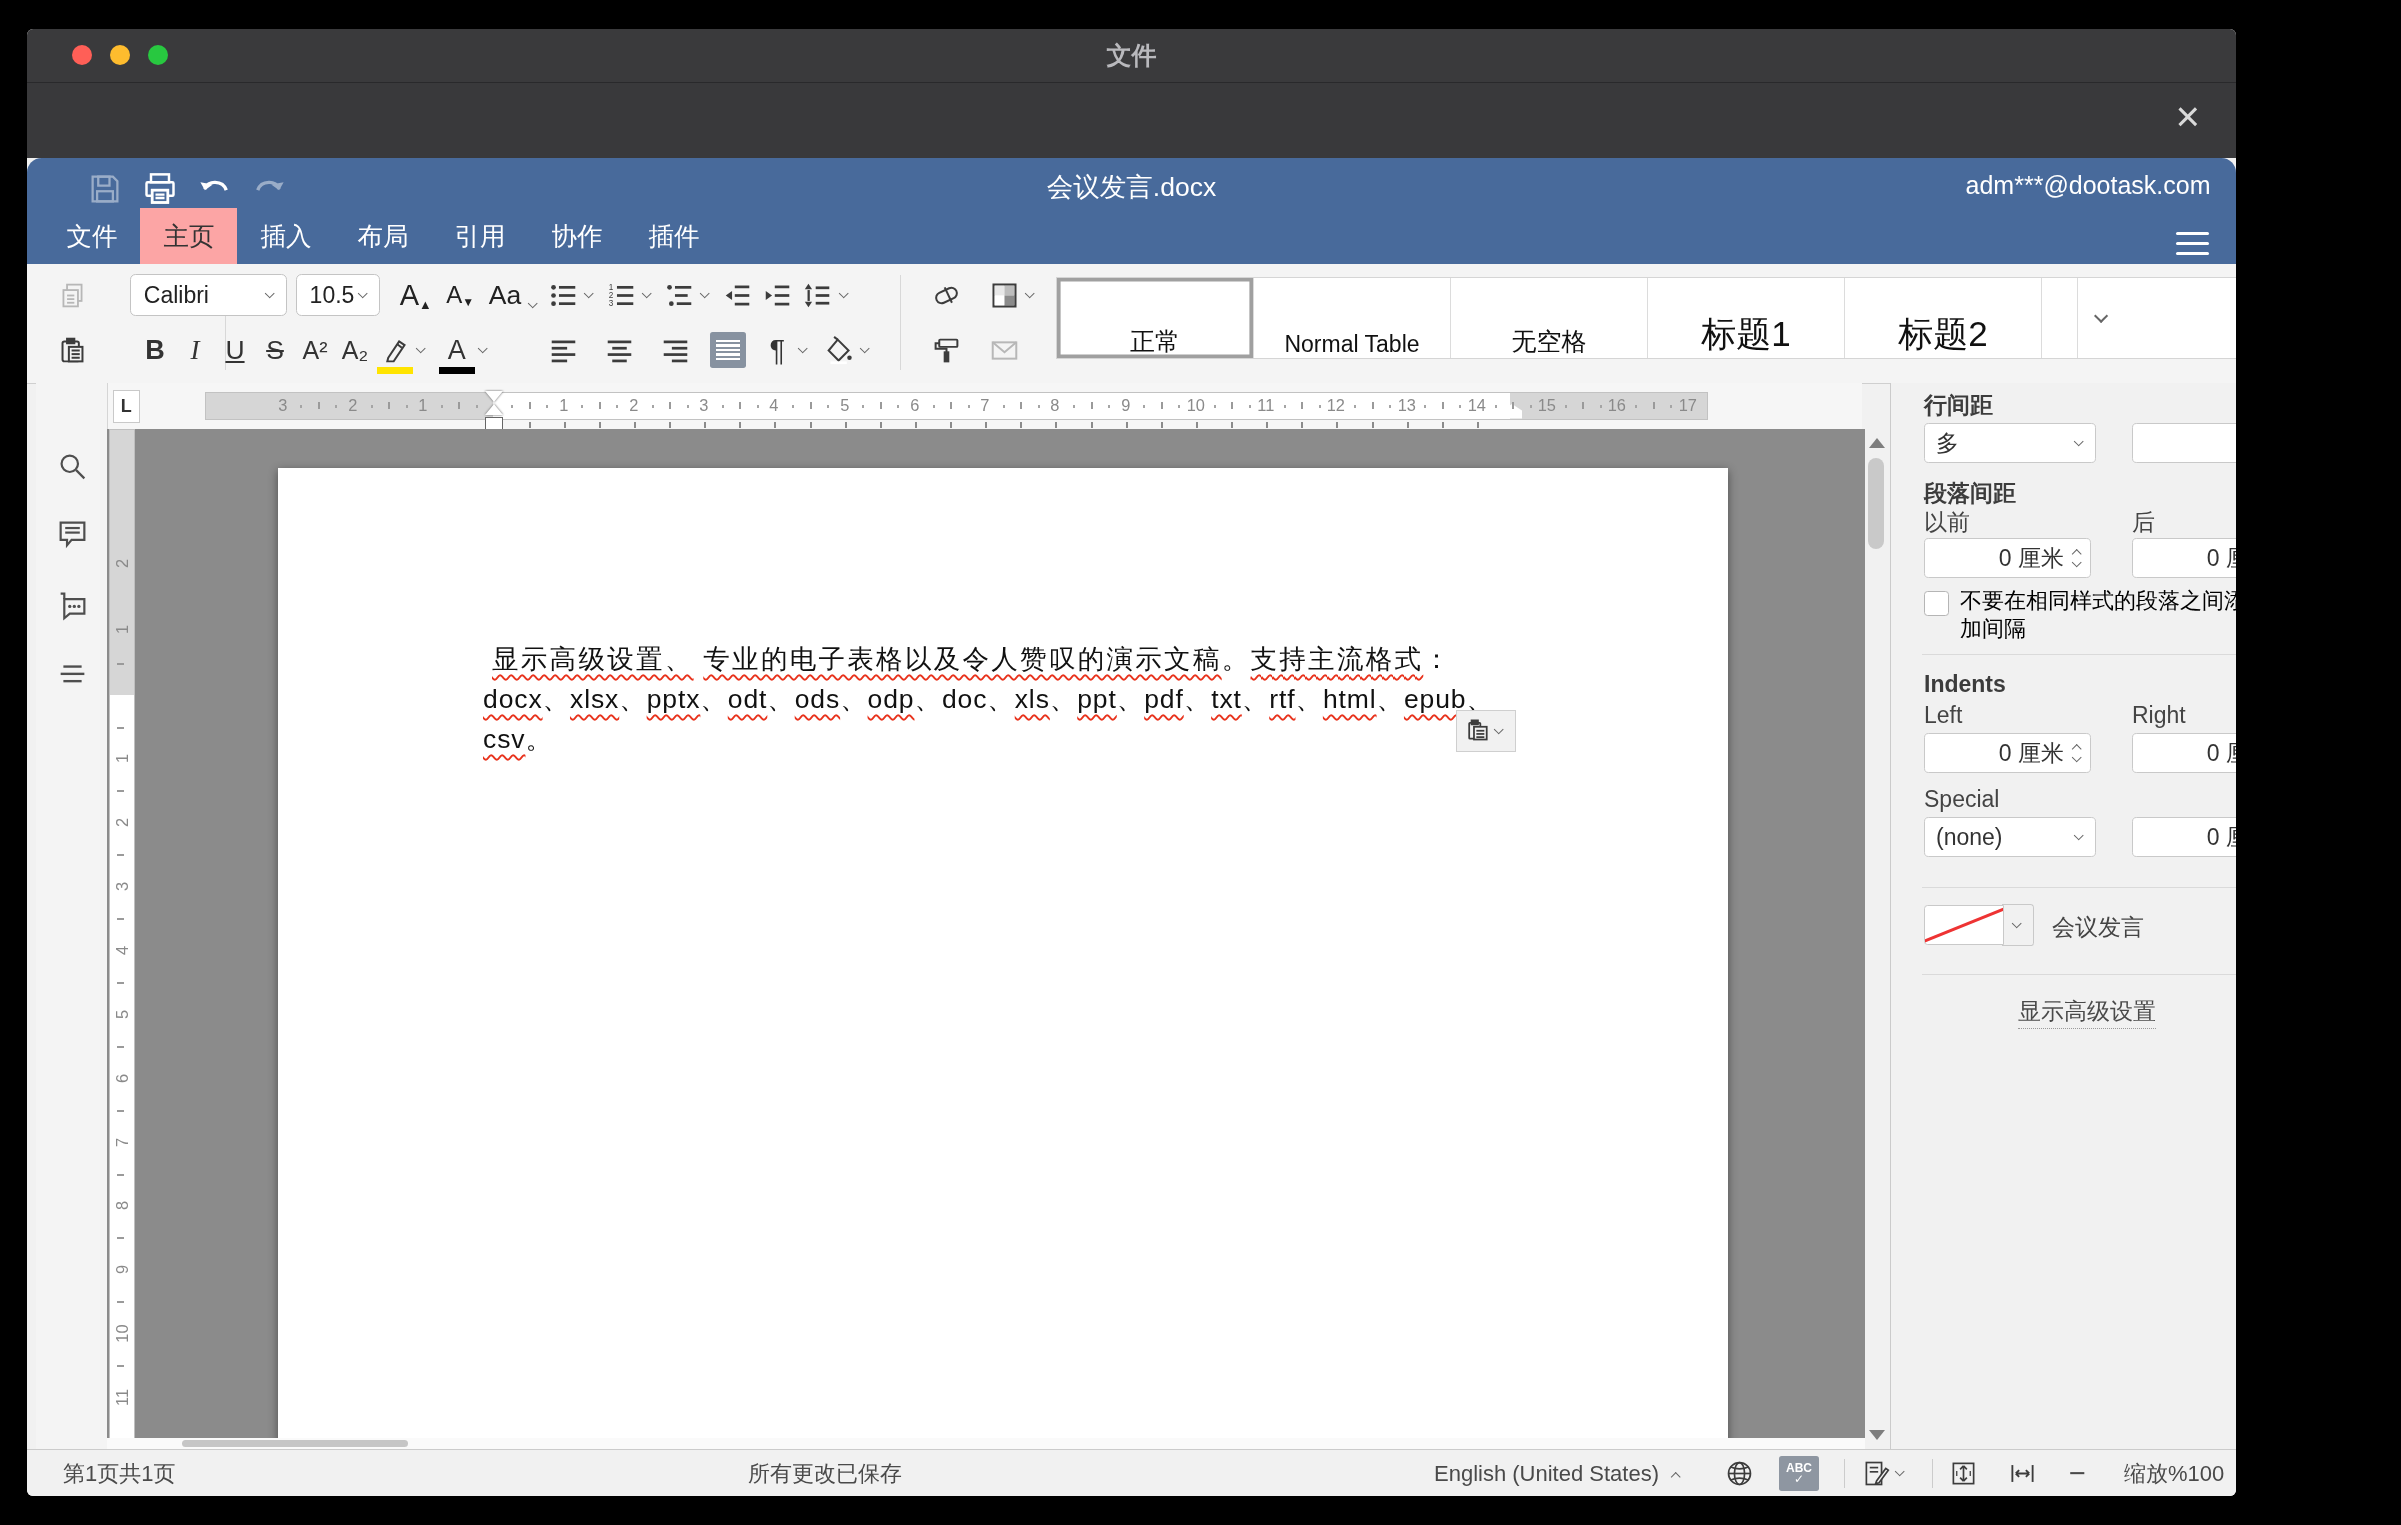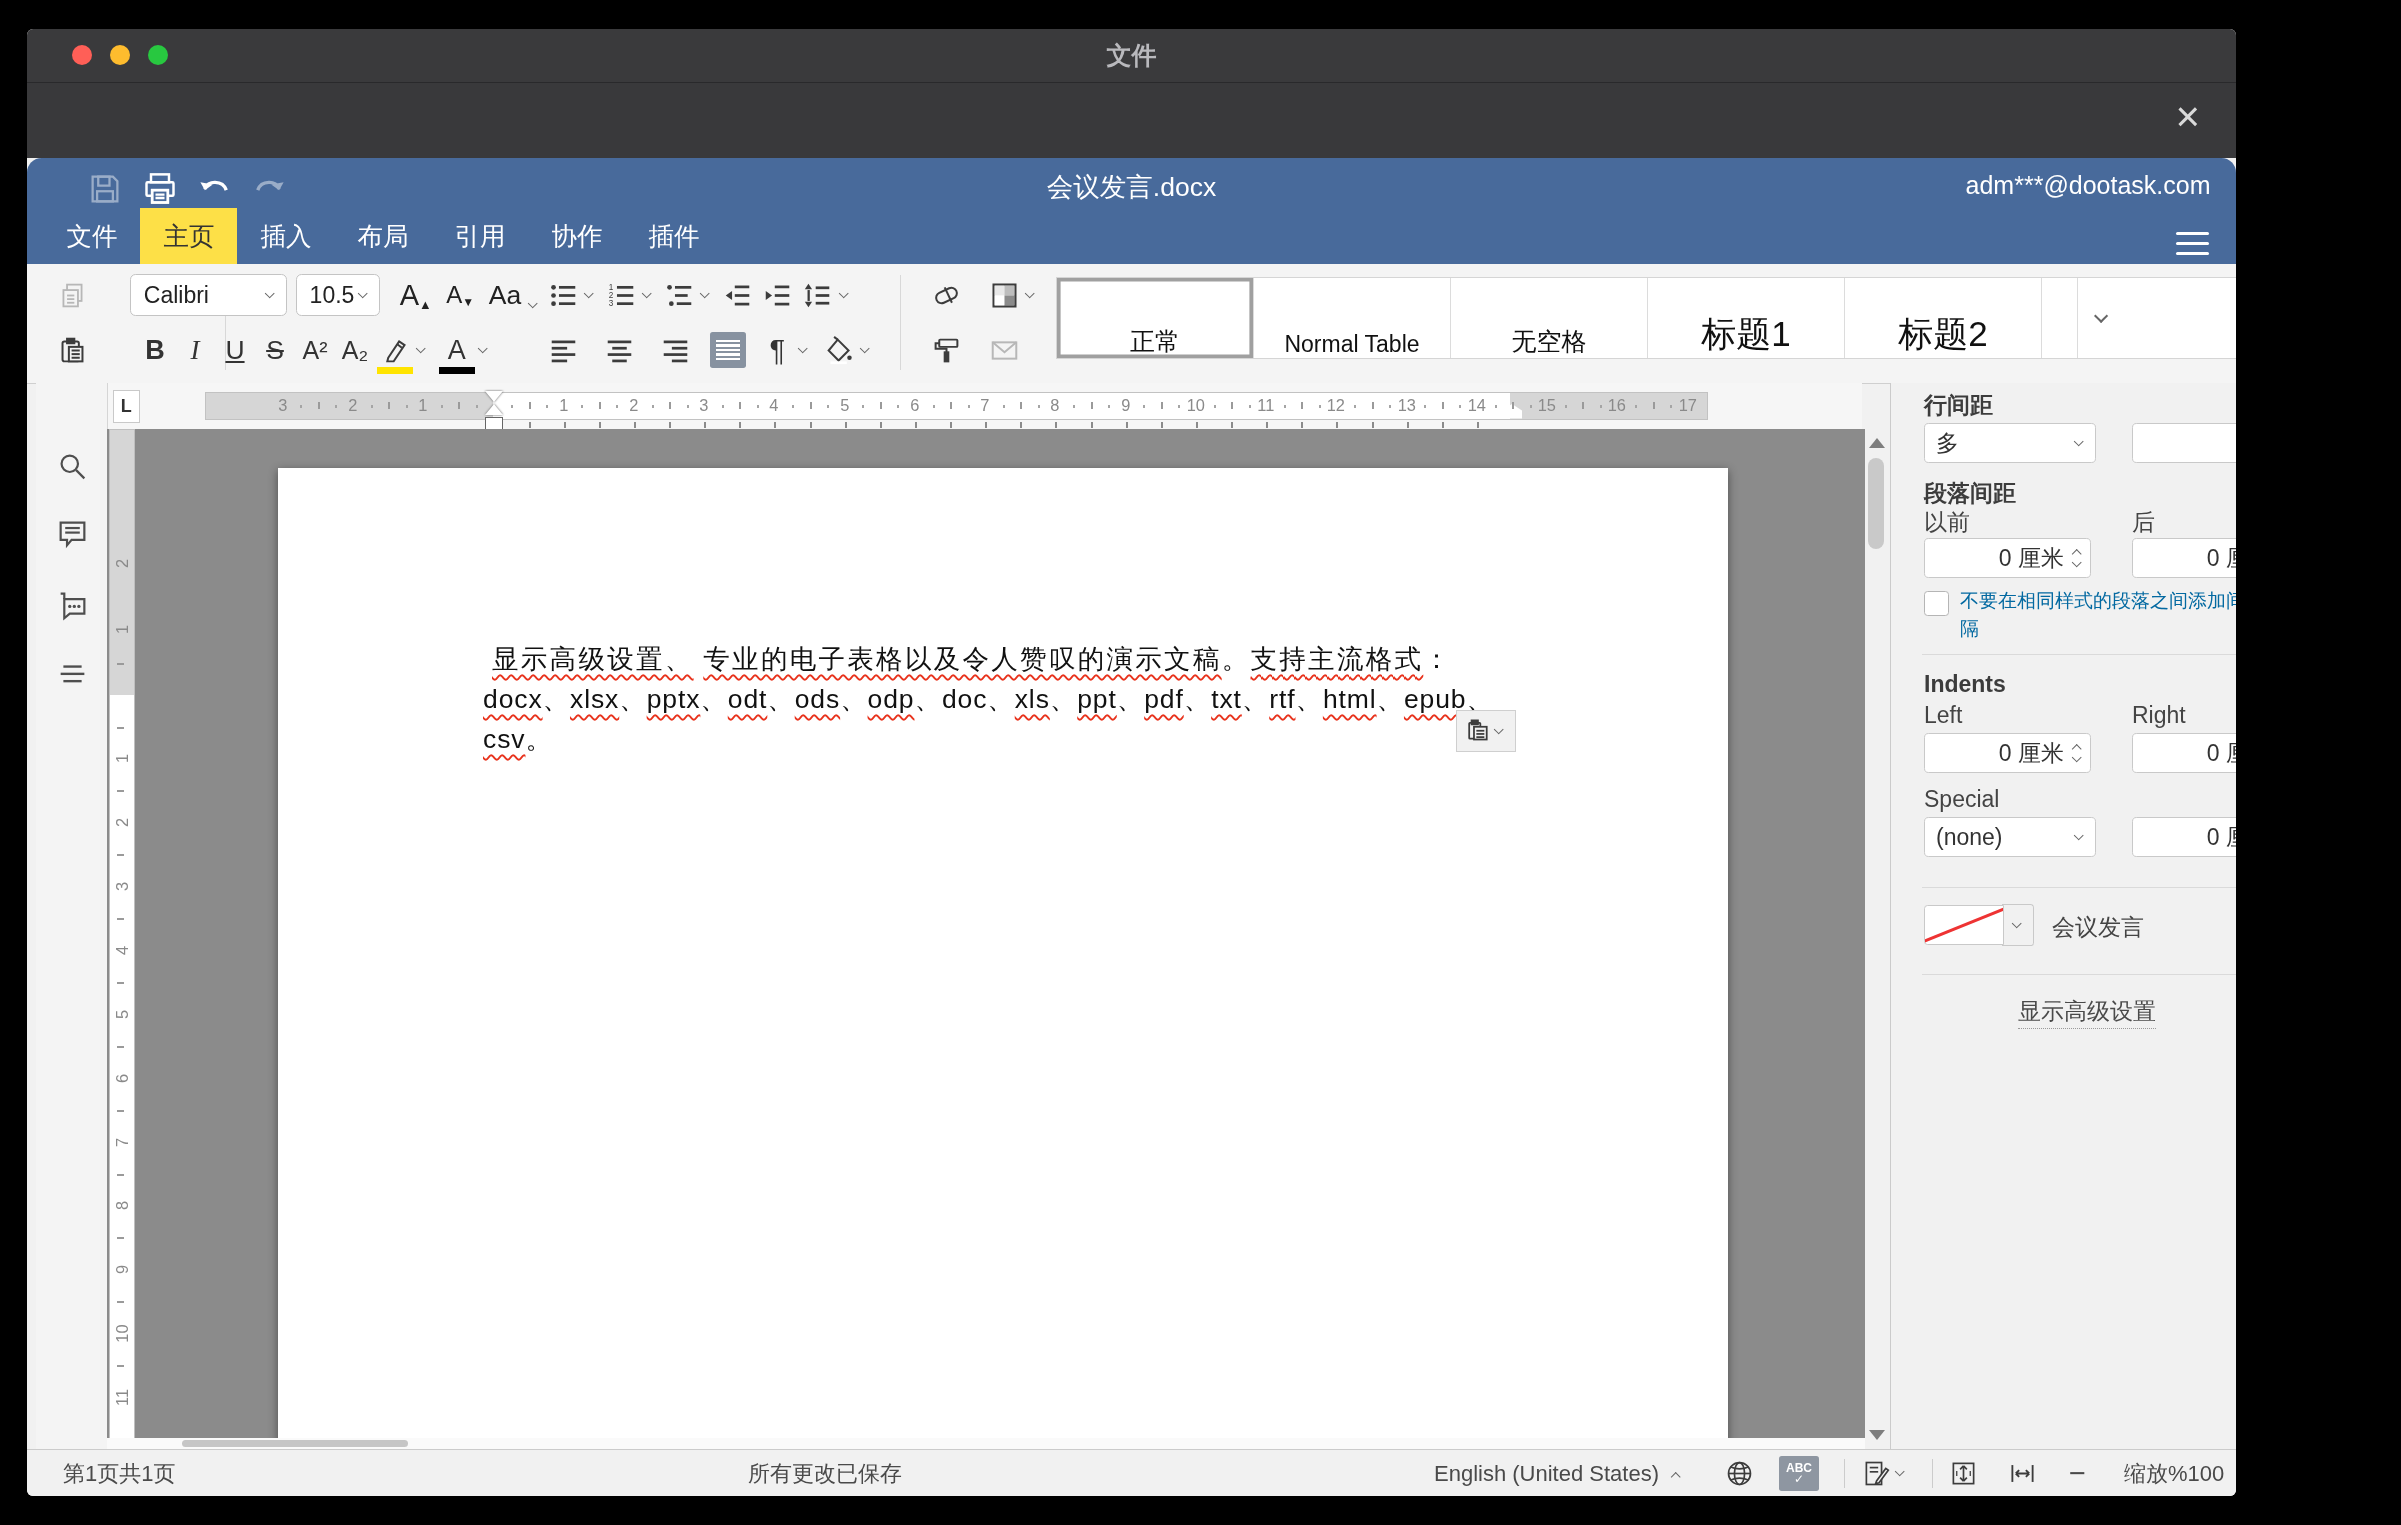--- a/index.html
+++ b/index.html
@@ -14,21 +14,21 @@
   #darkzone{position:absolute;left:0;top:54px;width:100%;height:75px;background:#39393b;}
   #modal-close{position:absolute;right:36px;top:12.8px;color:#d9d9d9;font-size:42px;line-height:42px;cursor:default;}
   
   #bluebar{position:absolute;left:0;top:129px;width:100%;height:107px;background:#486a9b;border-radius:14.6px 14.6px 0 0;}
   .bb-ico{position:absolute;top:12.8px;width:36px;height:36px;}
   .bb-ico svg{width:36px;height:36px;}
   #doc-title{position:absolute;left:0;top:11px;width:100%;text-align:center;color:#fff;font-size:26.5px;}
   #account{position:absolute;right:25.5px;top:12.8px;color:#fff;font-size:25px;}
   #tabs{position:absolute;left:16.4px;bottom:0;height:57px;display:flex;}
   .tab{height:57px;line-height:57px;padding:0 23px;color:#fff;font-size:25.5px;}
-  .tab.active{background:#fde047;color:#333;}
+  .tab.active{background:#fca5a5;color:#333;}
   #hamburger{position:absolute;right:27px;bottom:12.8px;width:33px;height:27px;}
   #hamburger i{display:block;height:3.6px;background:#fff;margin:6.4px 0;border-radius:1.8px;}
   
   #toolbar{position:absolute;left:0;top:235px;width:100%;height:119px;background:#f4f4f4;border-bottom:0.9px solid #cfcfcf;}
   .tb-div{position:absolute;top:11px;width:0.9px;height:95px;background:#d8d8d8;}
   .tb-row{position:absolute;display:flex;align-items:center;height:44px;}
   .tbtn{display:flex;align-items:center;justify-content:center;min-width:40px;height:40px;color:#333;}
   .tbtn svg{width:29px;height:29px;}
   .dim{opacity:.45;}
   .cv{display:inline-block;width:8.2px;height:8.2px;border-right:2.3px solid #666;border-bottom:2.3px solid #666;transform:rotate(45deg);margin:0 3.6px 3.6px 1.8px;}
@@ -91,21 +91,21 @@
   .rp2{position:absolute;left:241px;}
   .rp-title{font-weight:bold;color:#3c3c3c;}
   .dd{background:#fff;border:0.9px solid #c9c9c9;border-radius:4.6px;width:150px;height:38px;display:flex;align-items:center;
     justify-content:space-between;padding:0 9px 0 11px;font-size:23px;color:#333;}
   .spin{background:#fff;border:0.9px solid #c9c9c9;border-radius:4.6px;width:150px;height:38px;display:flex;align-items:center;
     justify-content:flex-end;padding:0 7.3px;font-size:23px;color:#333;}
   .spin .arrows{display:flex;flex-direction:column;margin-left:7.3px;}
   .spin .arrows .cv{margin:0.9px 1.8px;}
   .rp-hr{position:absolute;left:31px;width:325px;height:0.9px;background:#dadada;}
   #cbx{position:absolute;left:33px;width:23px;height:23px;background:#fff;border:0.9px solid #b5b5b5;border-radius:3.6px;}
-  #cbx-label{position:absolute;left:69px;width:301px;font-size:19px;line-height:28px;color:#0369a1;}
+  #cbx-label{position:absolute;left:69px;width:301px;font-size:22px;line-height:28px;color:#000000;}
   #swatch{position:absolute;left:33px;width:78px;height:38px;background:#fff;border:0.9px solid #c9c9c9;border-radius:3.6px 0 0 3.6px;overflow:hidden;}
   #swatch i{position:absolute;left:-7.3px;top:16.4px;width:100px;height:2.7px;background:#e33;transform:rotate(-22deg);}
   #swatch-dd{position:absolute;left:111px;width:31px;height:40px;border:0.9px solid #c9c9c9;border-left:none;border-radius:0 3.6px 3.6px 0;
     display:flex;align-items:center;justify-content:center;}
   #adv-link{position:absolute;left:0;width:100%;text-align:center;color:#4a4a4a;font-size:23px;}
   #adv-link span{border-bottom:1.8px dotted #9a9a9a;padding-bottom:3.6px;}
   
   #rstrip{position:absolute;left:2255px;top:354px;width:88px;height:1066px;background:#f1f1f1;border-left:0.9px solid #cbcbcb;}
   #rstrip .active-blk{position:absolute;left:0;top:24px;width:88px;height:58px;background:#8e96a1;color:#fff;
     text-align:center;line-height:58px;font-size:31px;}

